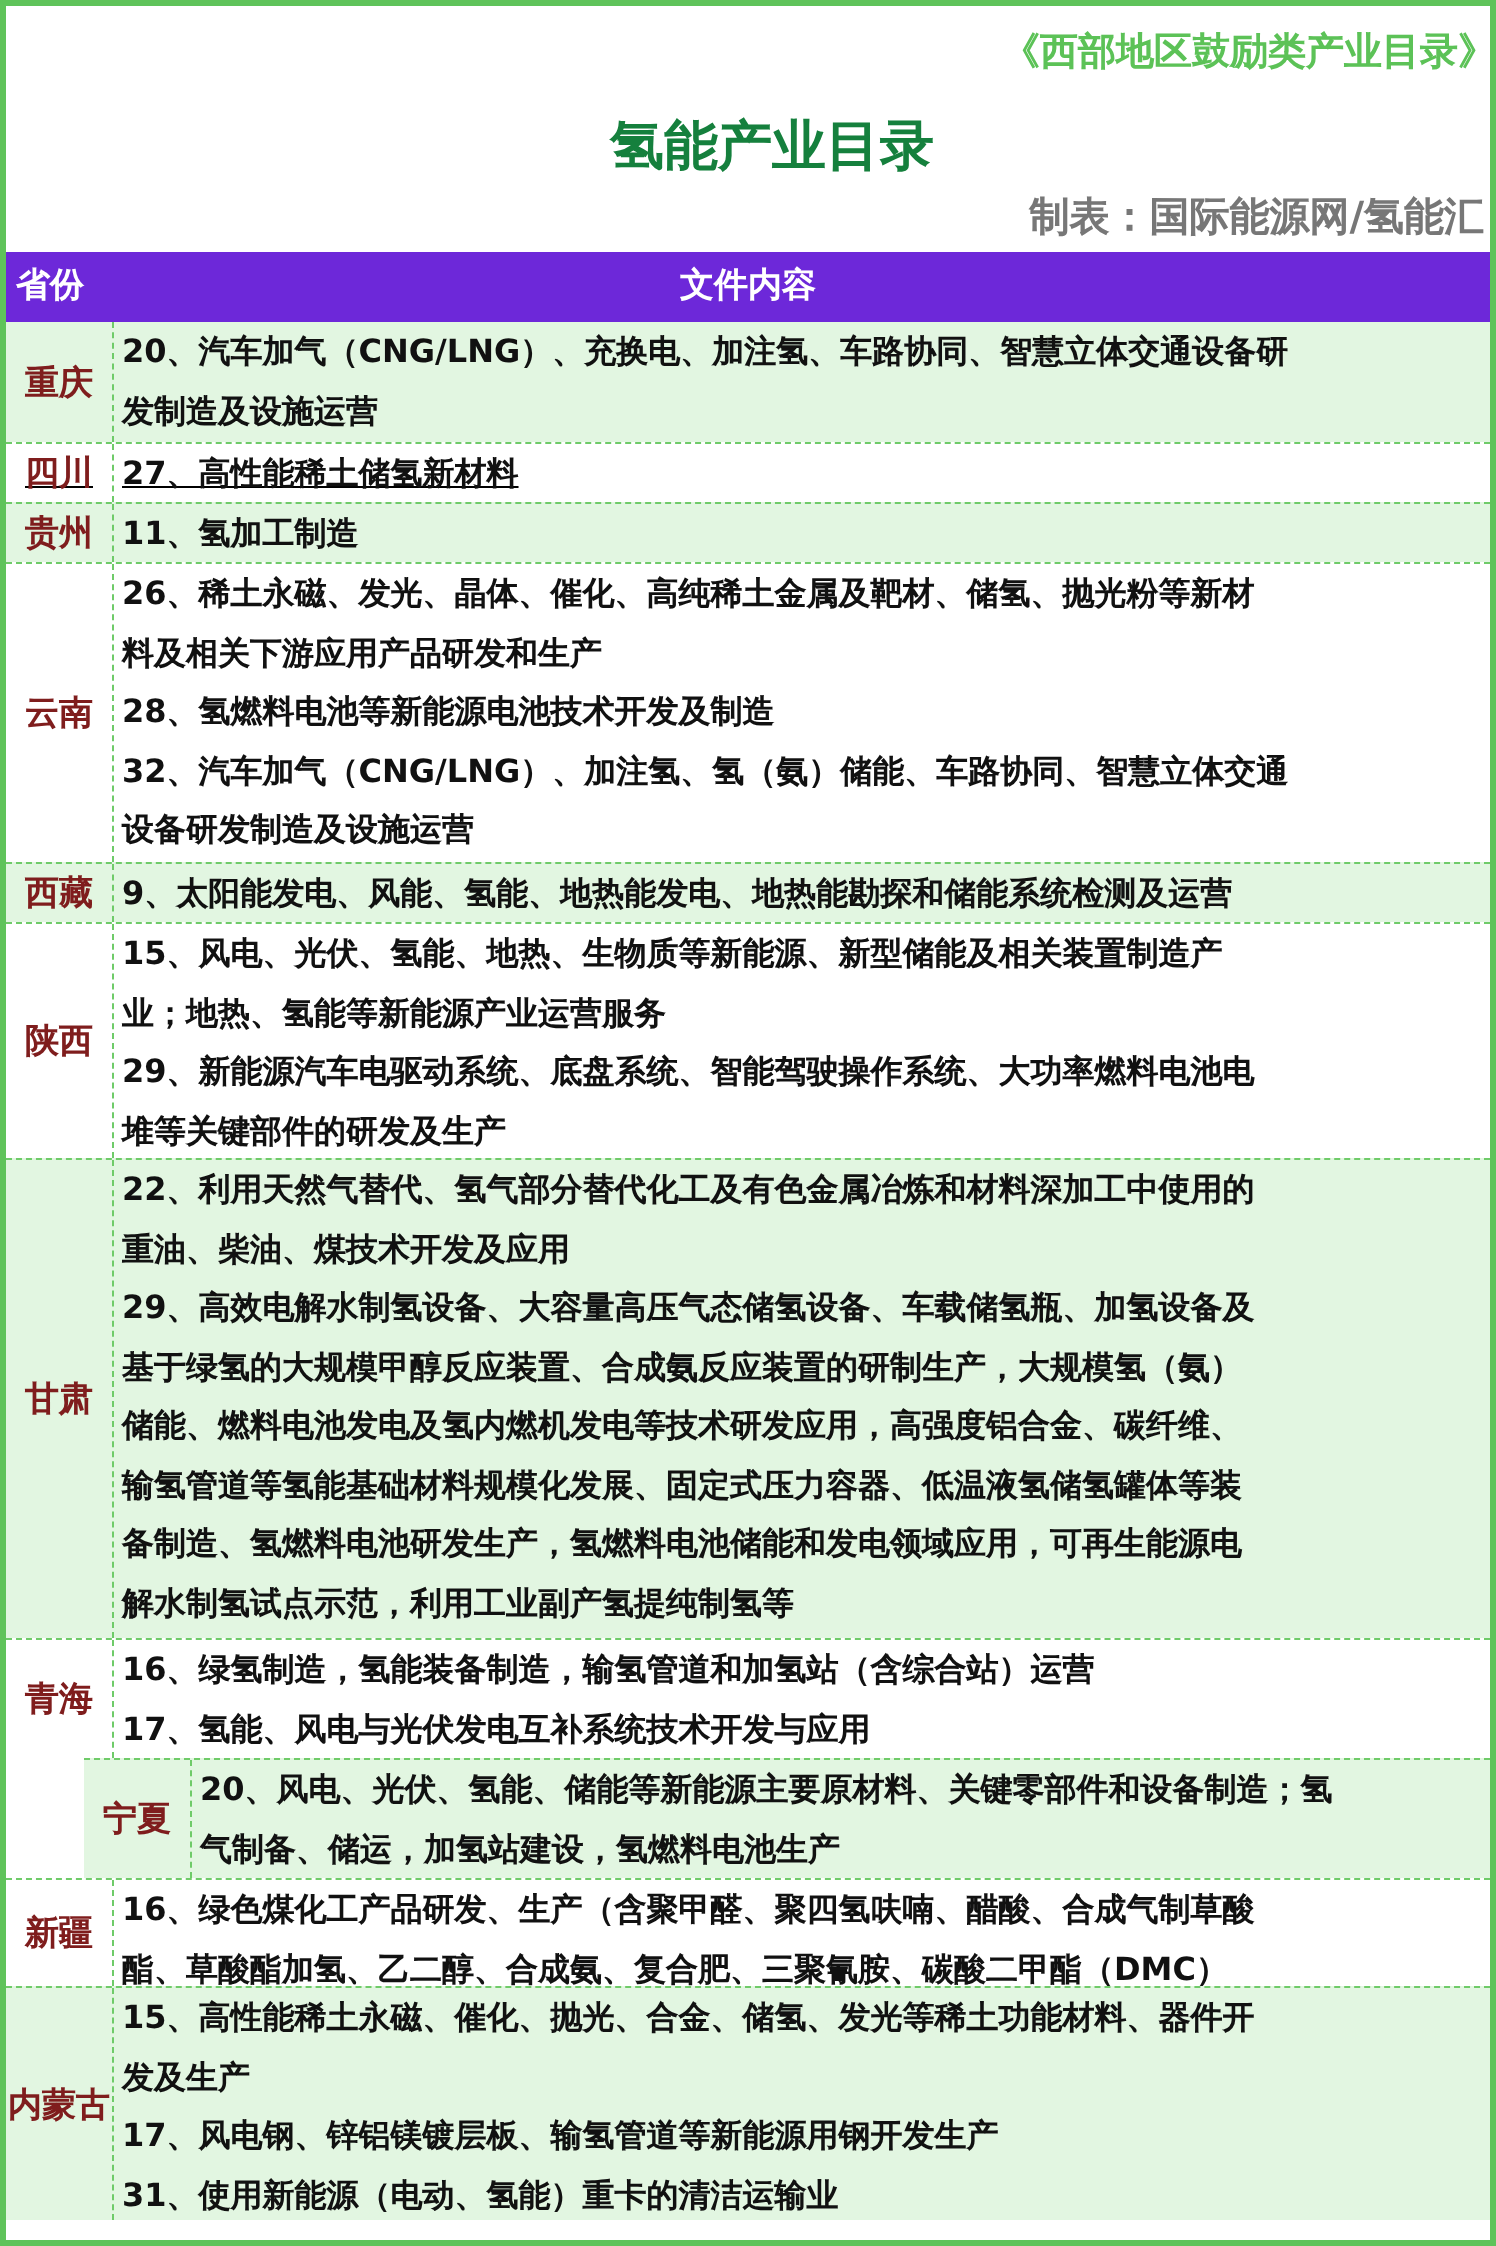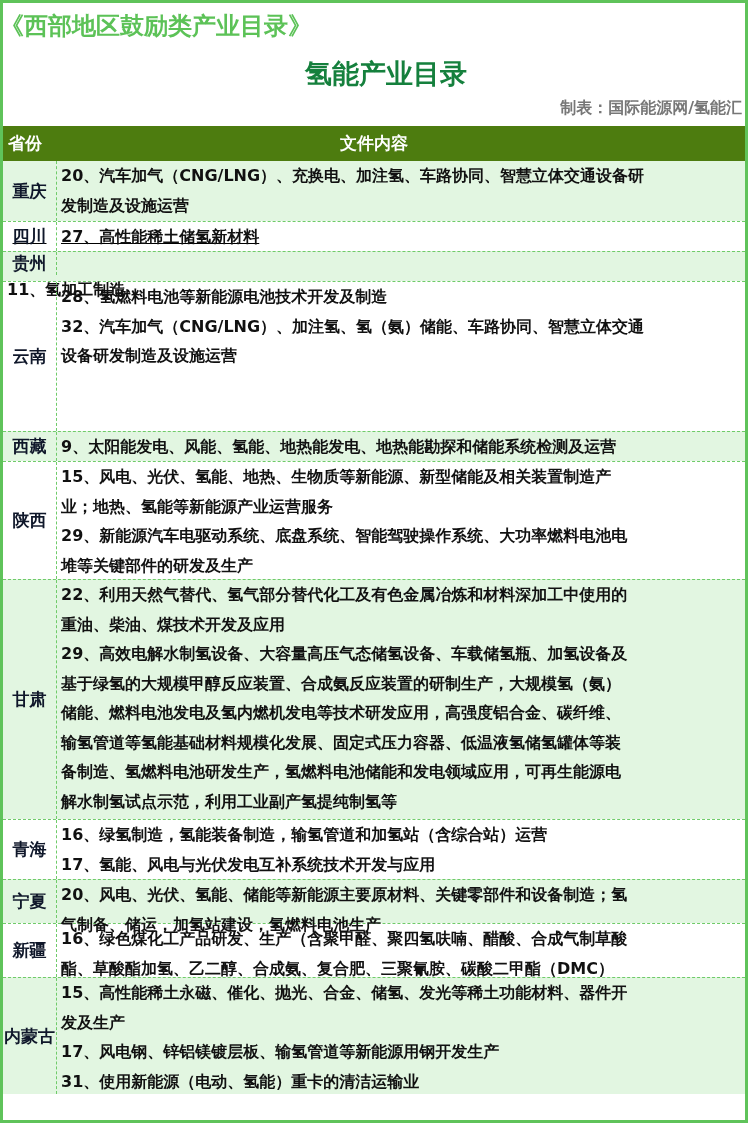--- a/index.html
+++ b/index.html
@@ -1,30 +1,30 @@
 <!DOCTYPE html>
 <html><head>
 <meta charset="utf-8">
 <style>
   html, body { margin: 0; padding: 0; background: #ffffff; }
   body { width: 748px; height: 1123px; overflow: hidden; font-family: "DejaVu Sans", "Liberation Sans", sans-serif; }
   .frame { position: absolute; left: 0; top: 0; width: 748px; height: 1123px; box-sizing: border-box; border: 3px solid #5fc35a; border-top-width: 3px; }
   .title-area { position: absolute; left: 0; top: 0; width: 748px; height: 126px; }
-  .title1 { position: absolute; left: 0; width: 748px; top: 6px; text-align: left; color: #5cc257; font-weight: bold; font-size: 24px; line-height: 40px; }
+  .title1 { position: absolute; left: 0; width: 748px; top: 6px; text-align: right; color: #5cc257; font-weight: bold; font-size: 19px; line-height: 40px; }
   .title2 { position: absolute; left: 12px; width: 748px; top: 54px; text-align: center; color: #15803d; font-weight: bold; font-size: 27px; line-height: 40px; }
-  .credit { position: absolute; right: 6px; top: 96px; color: #777777; font-weight: bold; font-size: 16px; line-height: 24px; }
+  .credit { position: absolute; right: 6px; top: 96px; color: #777777; font-weight: bold; font-size: 20px; line-height: 24px; }
   .table { position: absolute; left: 3px; top: 126px; width: 742px; }
-  .hdr { display: flex; height: 35px; background: #4d7c0f; color: #ffffff; font-weight: bold; font-size: 17px; line-height: 35px; }
+  .hdr { display: flex; height: 35px; background: #6d28d9; color: #ffffff; font-weight: bold; font-size: 17px; line-height: 35px; }
   .hdr .c1 { width: 54px; padding-left: 5px; box-sizing: border-box; }
   .hdr .c2 { flex: 1; text-align: center; padding-right: 54px; }
   .row { display: flex; box-sizing: border-box; border-top: 1px dashed #6fcb69; }
   .row.first { border-top: none; }
   .row.green { background: #e2f6e1; }
   .row.white { background: #ffffff; }
-  .prov { width: 54px; flex: none; box-sizing: border-box; border-right: 1px dashed #6fcb69; display: flex; align-items: center; justify-content: center; font-weight: bold; font-size: 17px; color: #0f172a; }
+  .prov { width: 54px; flex: none; box-sizing: border-box; border-right: 1px dashed #6fcb69; display: flex; align-items: center; justify-content: center; font-weight: bold; font-size: 17px; color: #7f1d1d; }
   .content { flex: 1; padding-left: 4px; padding-right: 4px; }
   .item { font-weight: bold; font-size: 16px; line-height: 29.5px; color: #111; white-space: pre-wrap; }
 </style>
 </head>
 <body>
 
 <div class="frame"></div>
 
 <div class="title-area">
   <div class="title1">《西部地区鼓励类产业目录》</div>
@@ -44,29 +44,31 @@
           <div class="item">20、汽车加气（CNG/LNG）、充换电、加注氢、车路协同、智慧立体交通设备研
 发制造及设施运营</div>
         </div>
       </div>
       <div class="row white" style="height: 30px; text-decoration: underline;">
         <div class="prov">四川</div>
         <div class="content">
           <div class="item">27、高性能稀土储氢新材料</div>
         </div>
       </div>
-      <div class="row green" style="height: 30px; flex-direction: column;">
+      <div class="row green" style="height: 30px;">
         <div class="prov">贵州</div>
         <div class="content">
           <div class="item">11、氢加工制造</div>
         </div>
       </div>
       <div class="row white" style="height: 150px;">
         <div class="prov">云南</div>
         <div class="content">
+          <div class="item">26、稀土永磁、发光、晶体、催化、高纯稀土金属及靶材、储氢、抛光粉等新材
+料及相关下游应用产品研发和生产</div>
           <div class="item">28、氢燃料电池等新能源电池技术开发及制造</div>
           <div class="item">32、汽车加气（CNG/LNG）、加注氢、氢（氨）储能、车路协同、智慧立体交通
 设备研发制造及设施运营</div>
         </div>
       </div>
       <div class="row green" style="height: 30px;">
         <div class="prov">西藏</div>
         <div class="content">
           <div class="item">9、太阳能发电、风能、氢能、地热能发电、地热能勘探和储能系统检测及运营</div>
         </div>
@@ -93,21 +95,21 @@
 解水制氢试点示范，利用工业副产氢提纯制氢等</div>
         </div>
       </div>
       <div class="row white" style="height: 60px;">
         <div class="prov">青海</div>
         <div class="content">
           <div class="item">16、绿氢制造，氢能装备制造，输氢管道和加氢站（含综合站）运营</div>
           <div class="item">17、氢能、风电与光伏发电互补系统技术开发与应用</div>
         </div>
       </div>
-      <div class="row green" style="height: 44px;">
+      <div class="row green" style="height: 60px; margin-left: 39px;">
         <div class="prov">宁夏</div>
         <div class="content">
           <div class="item">20、风电、光伏、氢能、储能等新能源主要原材料、关键零部件和设备制造；氢
 气制备、储运，加氢站建设，氢燃料电池生产</div>
         </div>
       </div>
       <div class="row white" style="height: 54px;">
         <div class="prov">新疆</div>
         <div class="content">
           <div class="item">16、绿色煤化工产品研发、生产（含聚甲醛、聚四氢呋喃、醋酸、合成气制草酸

